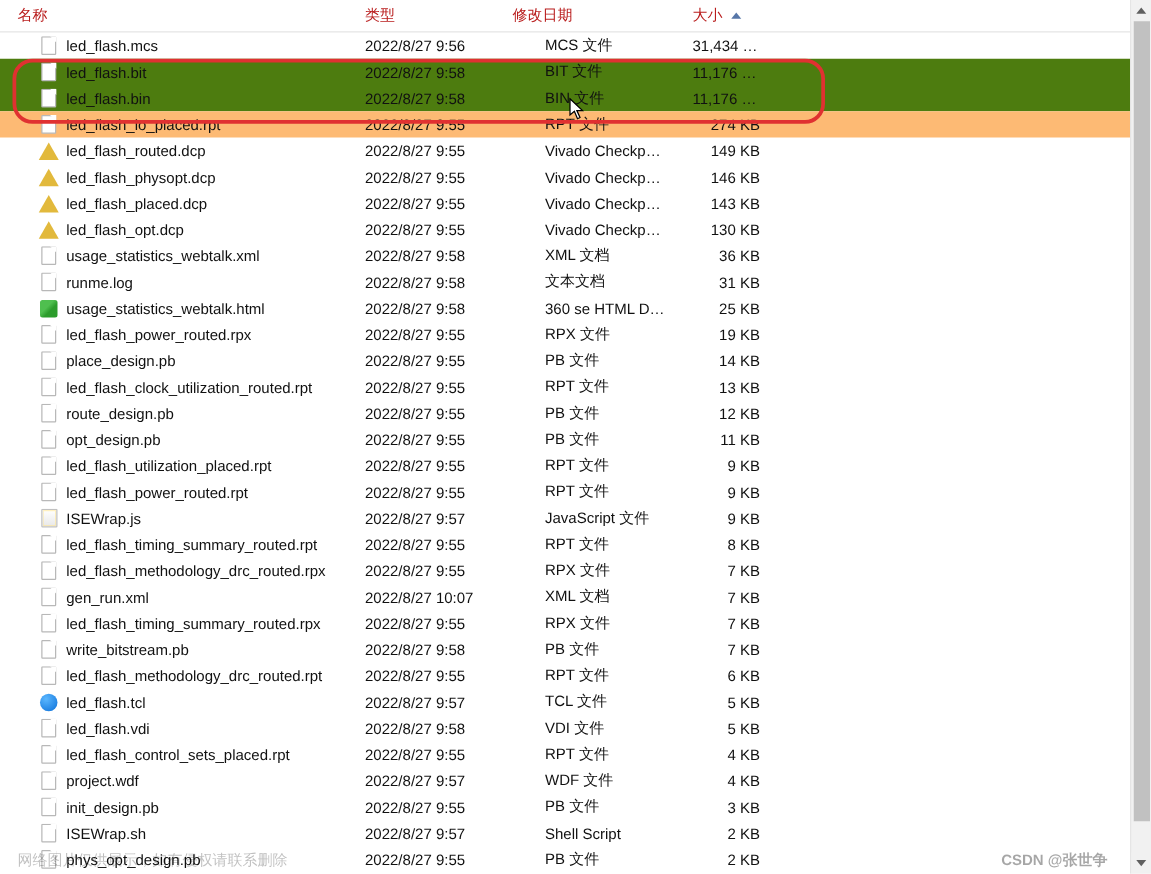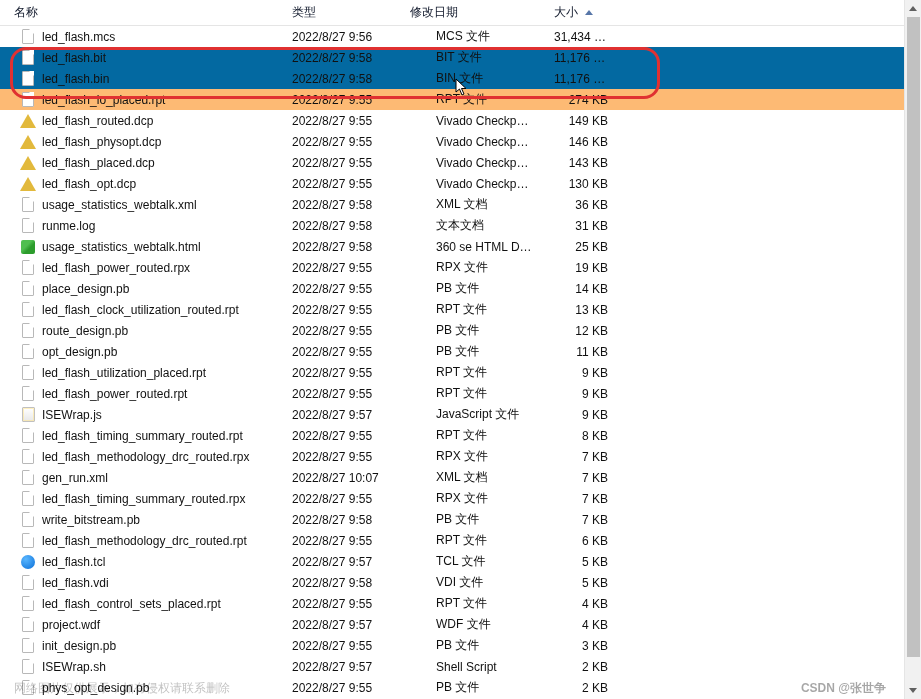--- a/index.html
+++ b/index.html
@@ -18,21 +18,21 @@
   .header {
     display: flex;
     border-bottom: 1px solid #e5e5e5;
     height: 26px;
     align-items: center;
     background: #fff;
     user-select: none;
   }
   .header-col {
     padding: 4px 8px 4px 14px;
-    color: #0f172a;
+    color: #b91c1c;
     font-size: 12px;
     display: flex;
     align-items: center;
     gap: 4px;
     border-right: 0px solid #e5e5e5;
     position: relative;
   }
   .col-name   { width: 278px; }
   .col-date   { width: 144px; }
   .col-type   { width: 118px; }
@@ -47,24 +47,24 @@
   }
   .rows { position: relative; }
   .row {
     display: flex;
     height: 21px;
     align-items: center;
     white-space: nowrap;
     font-size: 12px;
     color: #111;
   }
-  .row.selected { background: #0369a1; }
+  .row.selected { background: #4d7c0f; }
   .row.hl2      { background: #fdba74; }
   .cell { padding: 0 8px 0 14px; overflow: hidden; text-overflow: ellipsis; }
-  .cell.name { width: 278px; display: flex; gap: 6px; align-items: center; padding-left: 20px; }
+  .cell.name { width: 278px; display: flex; gap: 6px; align-items: center; padding-left: 31px; }
   .cell.date { width: 144px; }
   .cell.type { width: 118px; }
   .cell.size { width: 82px; text-align: right; padding-right: 14px; }
   .icon {
     width: 16px; height: 16px; flex-shrink: 0;
     display: flex; align-items: center; justify-content: center;
   }
   
   .ic-file {
     border: 1px solid #b8b8b8;

